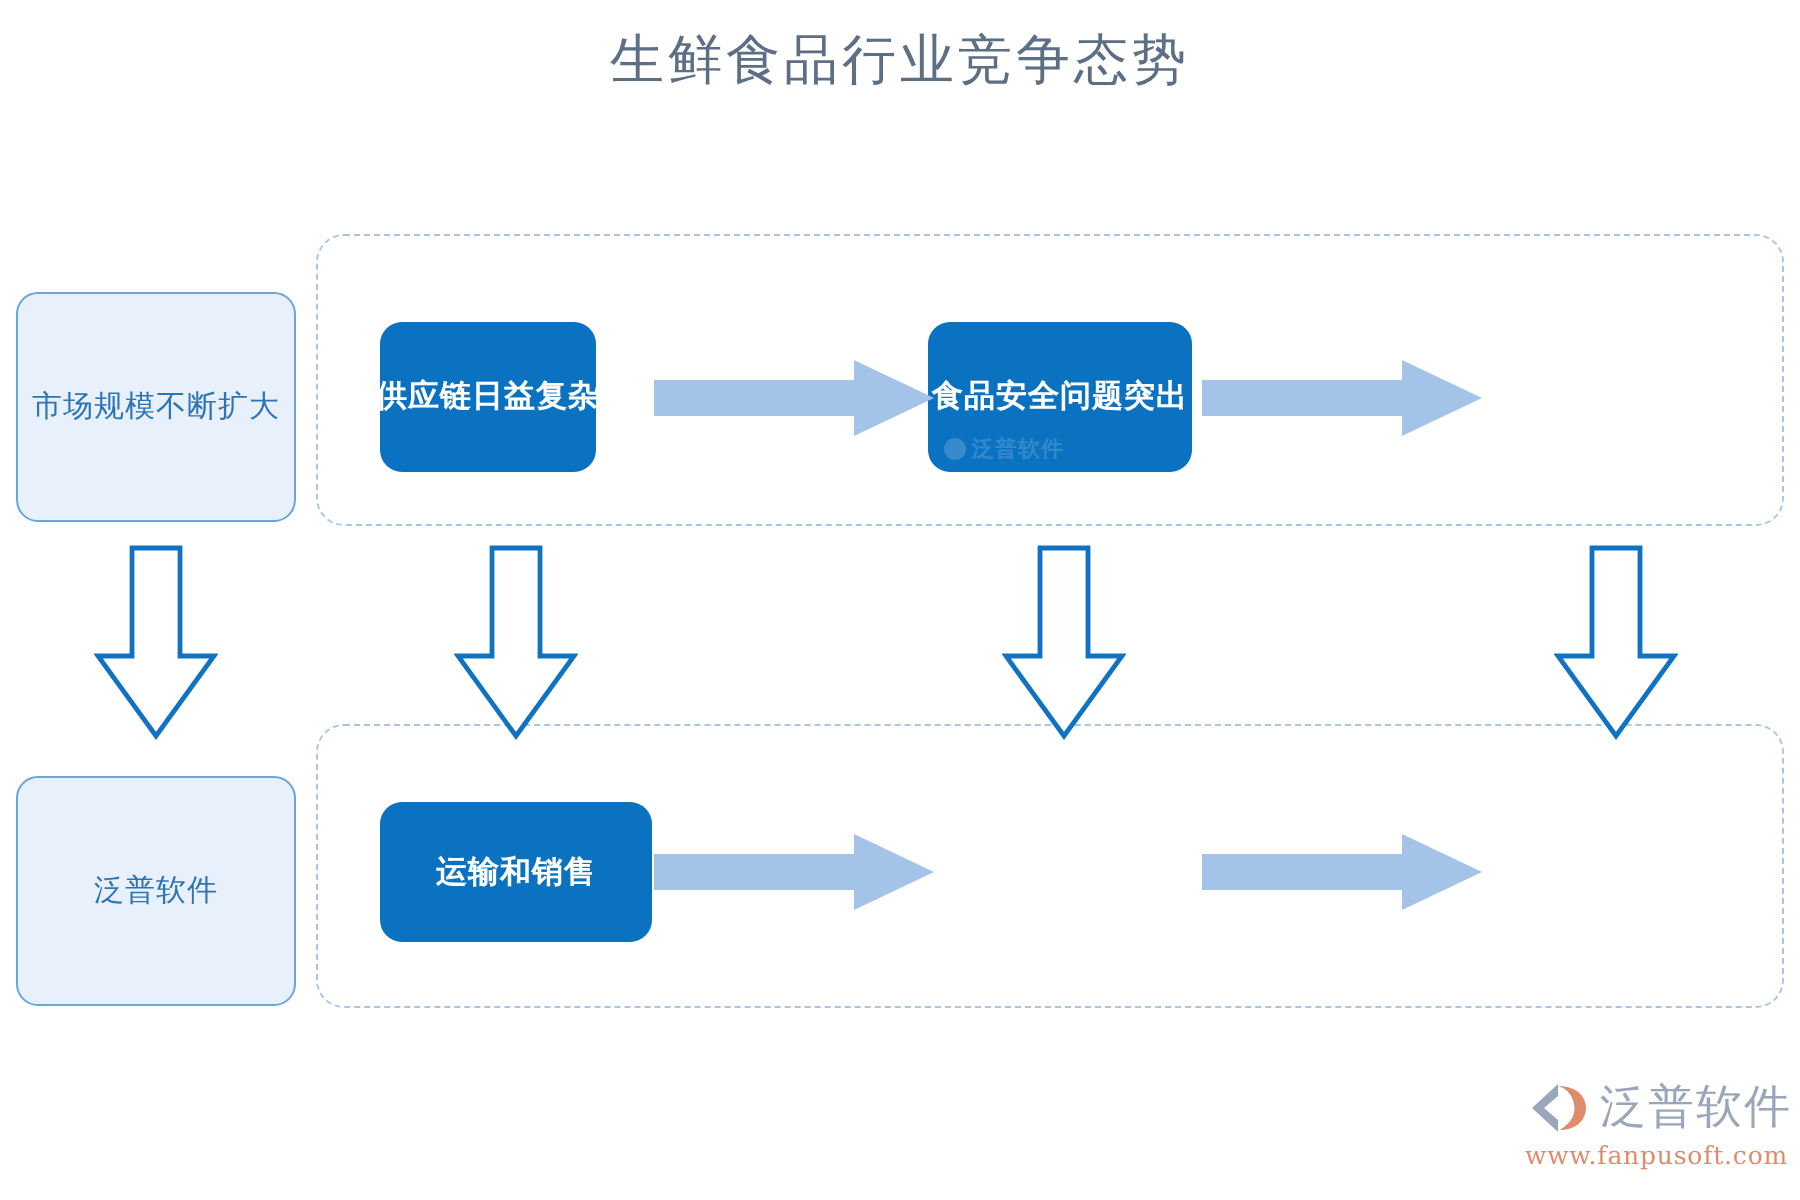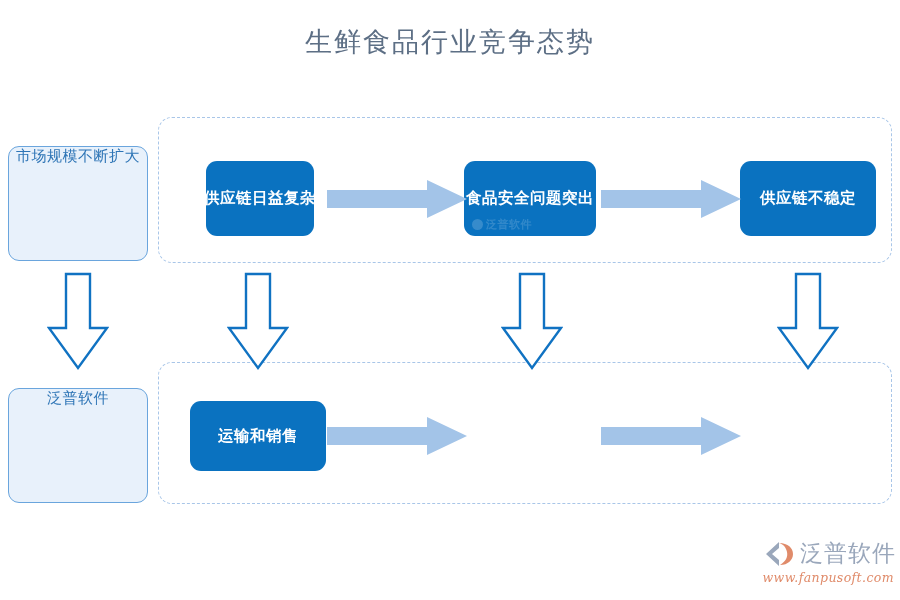--- a/index.html
+++ b/index.html
@@ -17,21 +17,21 @@
   .canvas {
     position: relative;
     width: 900px;
     height: 600px;
   }
 
   
   .title {
     position: absolute;
     left: 0;
-    top: 24px;
+    top: 12px;
     width: 900px;
     text-align: center;
     font-size: 27px;
     letter-spacing: 2px;
     color: #5d6f85;
     font-family: "DejaVu Sans", "Liberation Sans", sans-serif;
     font-weight: 400;
     white-space: nowrap;
   }
 
@@ -49,21 +49,21 @@
   
   .side-box {
     position: absolute;
     background: #e8f1fb;
     border: 1.5px solid #6aa5dd;
     border-radius: 11px;
     color: #2e75b6;
     font-size: 15px;
     font-family: "DejaVu Sans", "Liberation Sans", sans-serif;
     display: flex;
-    align-items: flex-start;
+    align-items: center;
     justify-content: center;
     box-sizing: border-box;
     white-space: nowrap;
     letter-spacing: 0.5px;
   }
   #side-box-1 { left: 8px;  top: 146px; width: 140px; height: 115px; }
   #side-box-2 { left: 8px;  top: 388px; width: 140px; height: 115px; }
 
   
   .proc-box {
@@ -78,21 +78,21 @@
     align-items: center;
     justify-content: center;
     white-space: nowrap;
     letter-spacing: 0.5px;
     box-sizing: border-box;
     overflow: hidden;
   }
   .proc-box .label { position: relative; z-index: 2; }
 
   
-  #proc-t0 { left: 190px; top: 161px; width: 108px; height: 75px; margin-left: 16px; }
+  #proc-t0 { left: 190px; top: 161px; width: 108px; height: 75px; }
   #proc-t1 { left: 464px; top: 161px; width: 132px; height: 75px; }
   #proc-t2 { left: 740px; top: 161px; width: 136px; height: 75px; }
   
   #proc-b0 { left: 190px; top: 401px; width: 136px; height: 70px; }
   #proc-b1 { left: 464px; top: 401px; width: 136px; height: 70px; }
   #proc-b2 { left: 740px; top: 401px; width: 136px; height: 70px; }
 
   
   .box-watermark {
     position: absolute;
@@ -157,21 +157,20 @@
     white-space: nowrap;
   }
   .logo-url {
     margin-top: 1px;
     font-size: 12.5px;
     color: #e08b6a;
     font-family: "DejaVu Serif", "Liberation Serif", serif;
     letter-spacing: 0.4px;
     text-align: right;
     white-space: nowrap;
-    font-style: italic;
   }
 </style>
 </head>
 <body>
 
 <div class="canvas">
 
   <div class="title">生鲜食品行业竞争态势</div>
 
   <div class="side-box" id="side-box-1">
@@ -190,23 +189,20 @@
   </div>
 
   <div class="proc-box" id="proc-t1">
     <span class="label">食品安全问题突出</span>
     <span class="box-watermark">
       <span class="wm-dot"></span>
       <span>泛普软件</span>
     </span>
   </div>
 
-  <div class="proc-box" id="proc-t2">
-    <span class="label">供应链不稳定</span>
-  </div>
 
   <div class="proc-box" id="proc-b0">
     <span class="label">运输和销售</span>
   </div>
 
 
 
   <div class="h-arrow" id="harrow-t0">
     <svg viewBox="0 0 140 38" width="140" height="38">
       <polygon points="0,10 100,10 100,0 140,19 100,38 100,28 0,28" fill="#a3c4e8"></polygon>

